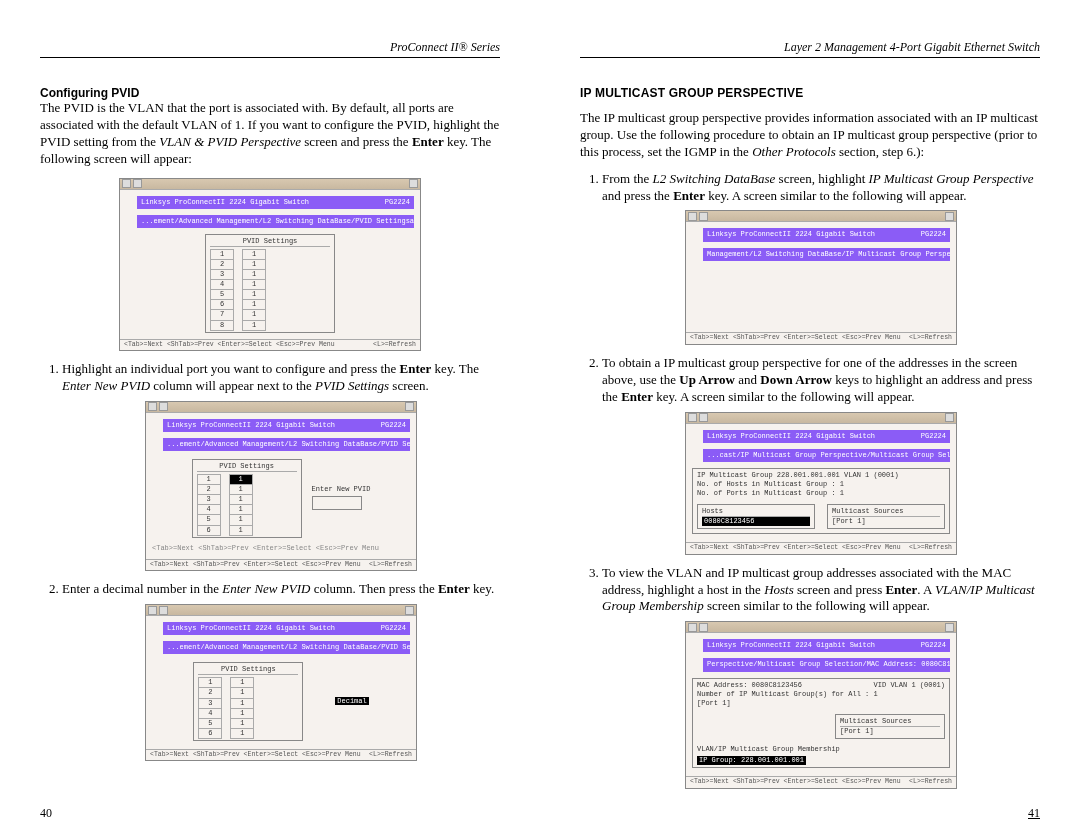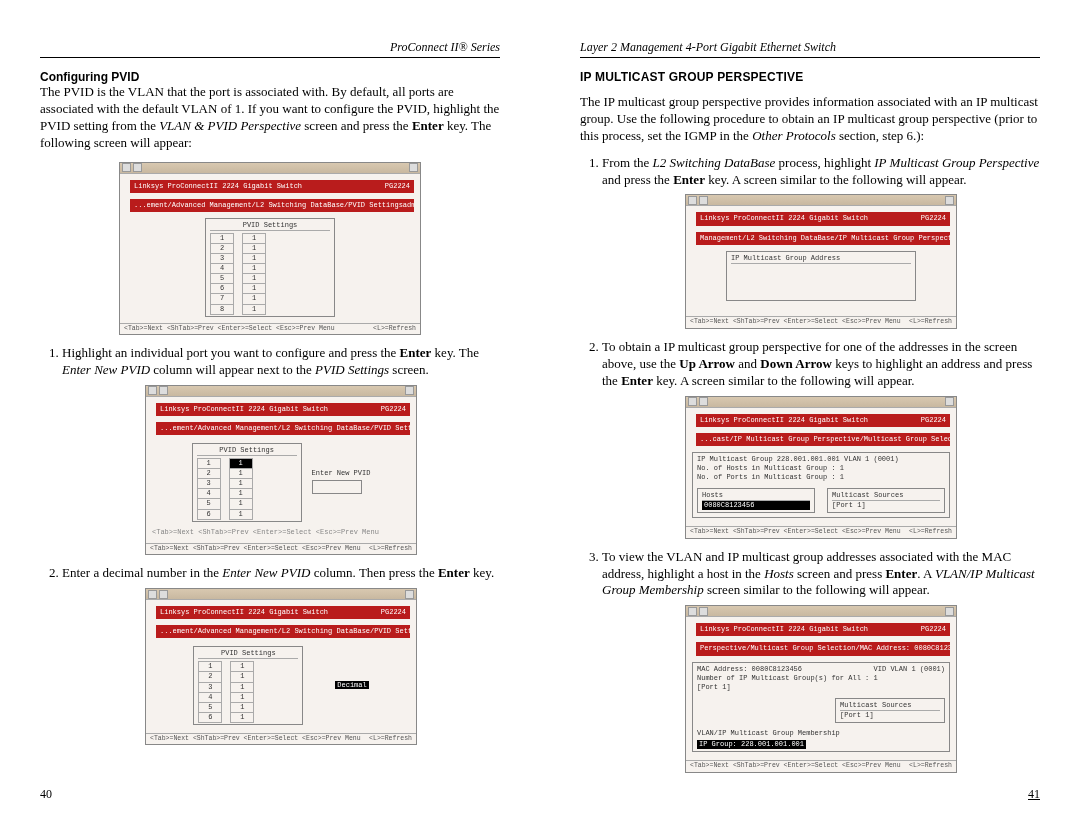--- a/index.html
+++ b/index.html
@@ -23,27 +23,27 @@
     height: 834px;
     box-sizing: border-box;
     padding: 40px 40px 30px 40px;
     position: relative;
   }
   .running-head {
     font-style: italic;
     font-size: 12px;
     border-bottom: 1px solid #000;
     padding-bottom: 2px;
-    margin-bottom: 12px;
+    margin-bottom: 28px;
   }
   .left .running-head { text-align: right; }
-  .right .running-head { text-align: left; }
+  .right .running-head { text-align: right; }
   .page-num {
     position: absolute;
-    bottom: 32px;
+    bottom: 13px;
     font-size: 12px;
   }
   .left .page-num { left: 40px; }
   .right .page-num { right: 40px; text-decoration: underline; }
 
   .h-sub {
     font-family: Arial, Helvetica, sans-serif;
     font-weight: bold;
     font-size: 12px;
     margin: 6px 0 0 0;
@@ -82,24 +82,24 @@
     padding: 0 2px;
     gap: 2px;
   }
   .term .tbtn {
     width: 7px; height: 7px;
     background: #ddd;
     border: 1px solid #999;
   }
   .term .body { padding: 4px 6px 6px 6px; min-height: 100px; }
   .term .hdr {
-    background: #b91c1c;
+    background: #8b5cf6;
     color: #fff;
     padding: 2px 4px;
-    margin: 2px 0 6px 4px;
+    margin: 2px 0 6px 11px;
     display: flex;
     justify-content: space-between;
     white-space: nowrap;
     overflow: hidden;
   }
   .term .box {
     border: 1px solid #888;
     padding: 2px 4px;
     margin: 2px 0;
   }
@@ -298,41 +298,37 @@
     <div class="running-head">Layer 2 Management 4-Port Gigabit Ethernet Switch</div>
 
     <div class="h-sec">IP MULTICAST GROUP PERSPECTIVE</div>
 
     <p>
       <span>The IP multicast group perspective provides information associated with an IP multicast group. Use the following procedure to obtain an IP multicast group perspective (prior to this process, set the IGMP in the </span><span class="i">Other Protocols</span><span> section, step 6.):</span>
     </p>
 
     <ol class="steps">
       <li>
-        <span>From the </span><span class="i">L2 Switching DataBase</span><span> process, highlight </span><span class="i">IP Multicast Group Perspective</span><span> and press the </span><span class="b">Enter</span><span> key. A screen similar to the following will appear.</span>
+        <span>From the </span><span class="i">L2 Switching DataBase</span><span> screen, highlight </span><span class="i">IP Multicast Group Perspective</span><span> and press the </span><span class="b">Enter</span><span> key. A screen similar to the following will appear.</span>
 
         <div class="term small" style="margin-top:6px;">
           <div class="titlebar">
               <div class="tbtn"></div>
               <div class="tbtn"></div>
               <div style="flex:1"></div>
               <div class="tbtn"></div>
             </div>
           <div class="body">
             <div class="hdr">
                 <span>Linksys ProConnectII 2224 Gigabit Switch</span>
                 <span>PG2224</span>
               </div>
             <div class="hdr">
                 <span>Management/L2 Switching DataBase/IP Multicast Group Perspective</span>
               </div>
-            <div class="box" style="width:180px;margin:4px auto;min-height:40px;">
-              <div style="border-bottom:1px solid #aaa;">IP Multicast Group Address</div>
-              <div style="height:34px;"></div>
-            </div>
           </div>
           <div class="status">
               <span>&lt;Tab&gt;=Next &lt;ShTab&gt;=Prev &lt;Enter&gt;=Select &lt;Esc&gt;=Prev Menu</span>
               <span>&lt;L&gt;=Refresh</span>
             </div>
         </div>
       </li>
 
       <li>
         <span>To obtain a IP multicast group perspective for one of the addresses in the screen above, use the </span><span class="b">Up Arrow</span><span> and </span><span class="b">Down Arrow</span><span> keys to highlight an address and press the </span><span class="b">Enter</span><span> key. A screen similar to the following will appear.</span>

